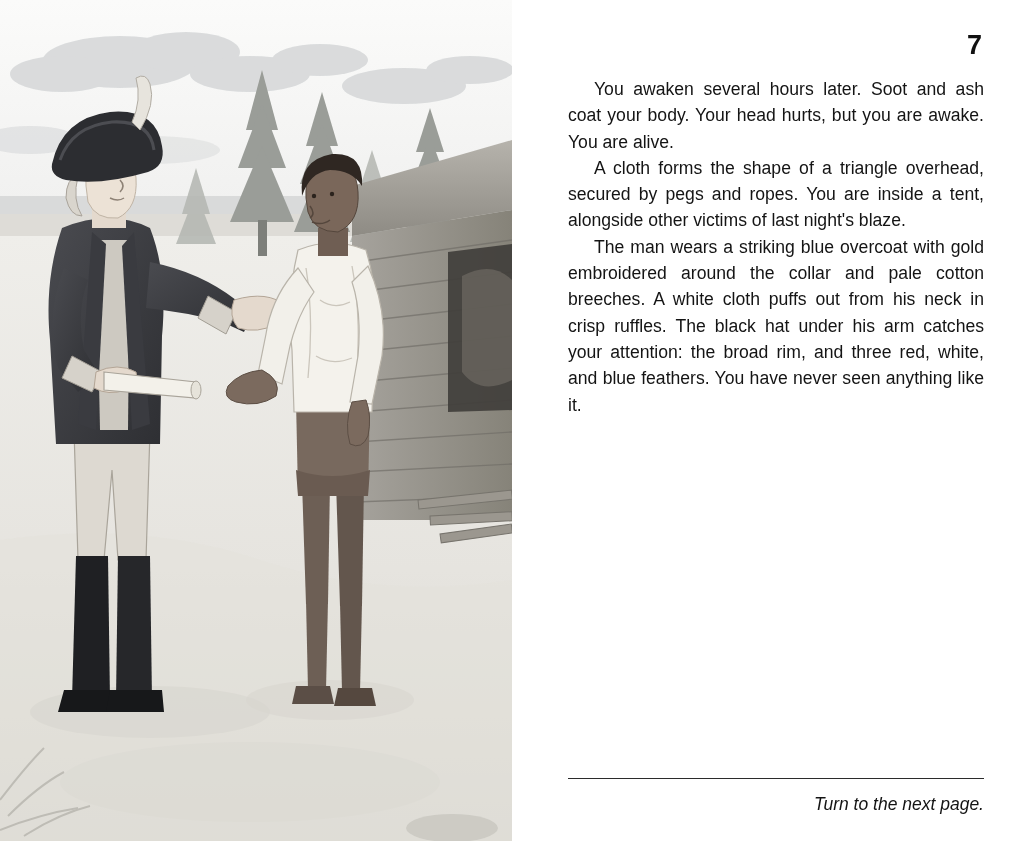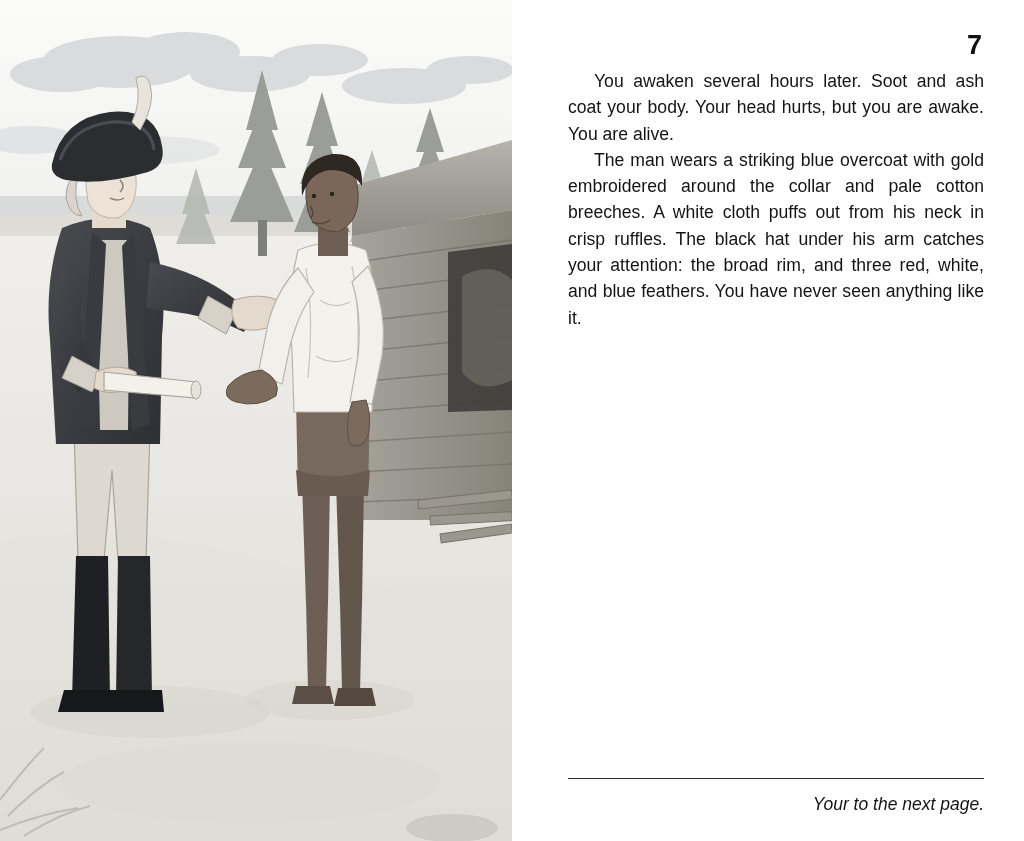--- a/index.html
+++ b/index.html
@@ -50,21 +50,21 @@
     top: 30px;
     font-size: 27px;
     font-weight: bold;
     font-family: "Liberation Sans", sans-serif;
     color: #111;
     letter-spacing: 0;
   }
   .body-text {
     position: absolute;
     left: 56px;
-    top: 68px;
+    top: 76px;
     width: 416px;
     font-size: 17.6px;
     line-height: 26.3px;
     text-align: justify;
     text-justify: inter-word;
     color: #141414;
     font-family: "Liberation Sans", sans-serif;
   }
   .body-text p {
     margin: 0;
@@ -286,20 +286,21 @@
       <ellipse cx="452" cy="828" rx="46" ry="14" fill="#c5c3bc" opacity="0.7"></ellipse>
     </svg>
   </div>
 
   <div class="page-right">
 
     <div class="folio">7</div>
 
     <div class="body-text">
       <p>You awaken several hours later. Soot and ash coat your body. Your head hurts, but you are awake. You are alive.</p>
+      <p>A cloth forms the shape of a triangle overhead, secured by pegs and ropes. You are inside a tent, alongside other victims of last night's blaze.</p>
       <p>The man wears a striking blue overcoat with gold embroidered around the collar and pale cotton breeches. A white cloth puffs out from his neck in crisp ruffles. The black hat under his arm catches your attention: the broad rim, and three red, white, and blue feathers. You have never seen anything like it.</p>
     </div>
 
     <div class="rule"></div>
-    <div class="turn-note">Your to the next page.</div>
+    <div class="turn-note">Turn to the next page.</div>
   </div>
 
 </div>
 
 </body></html>

